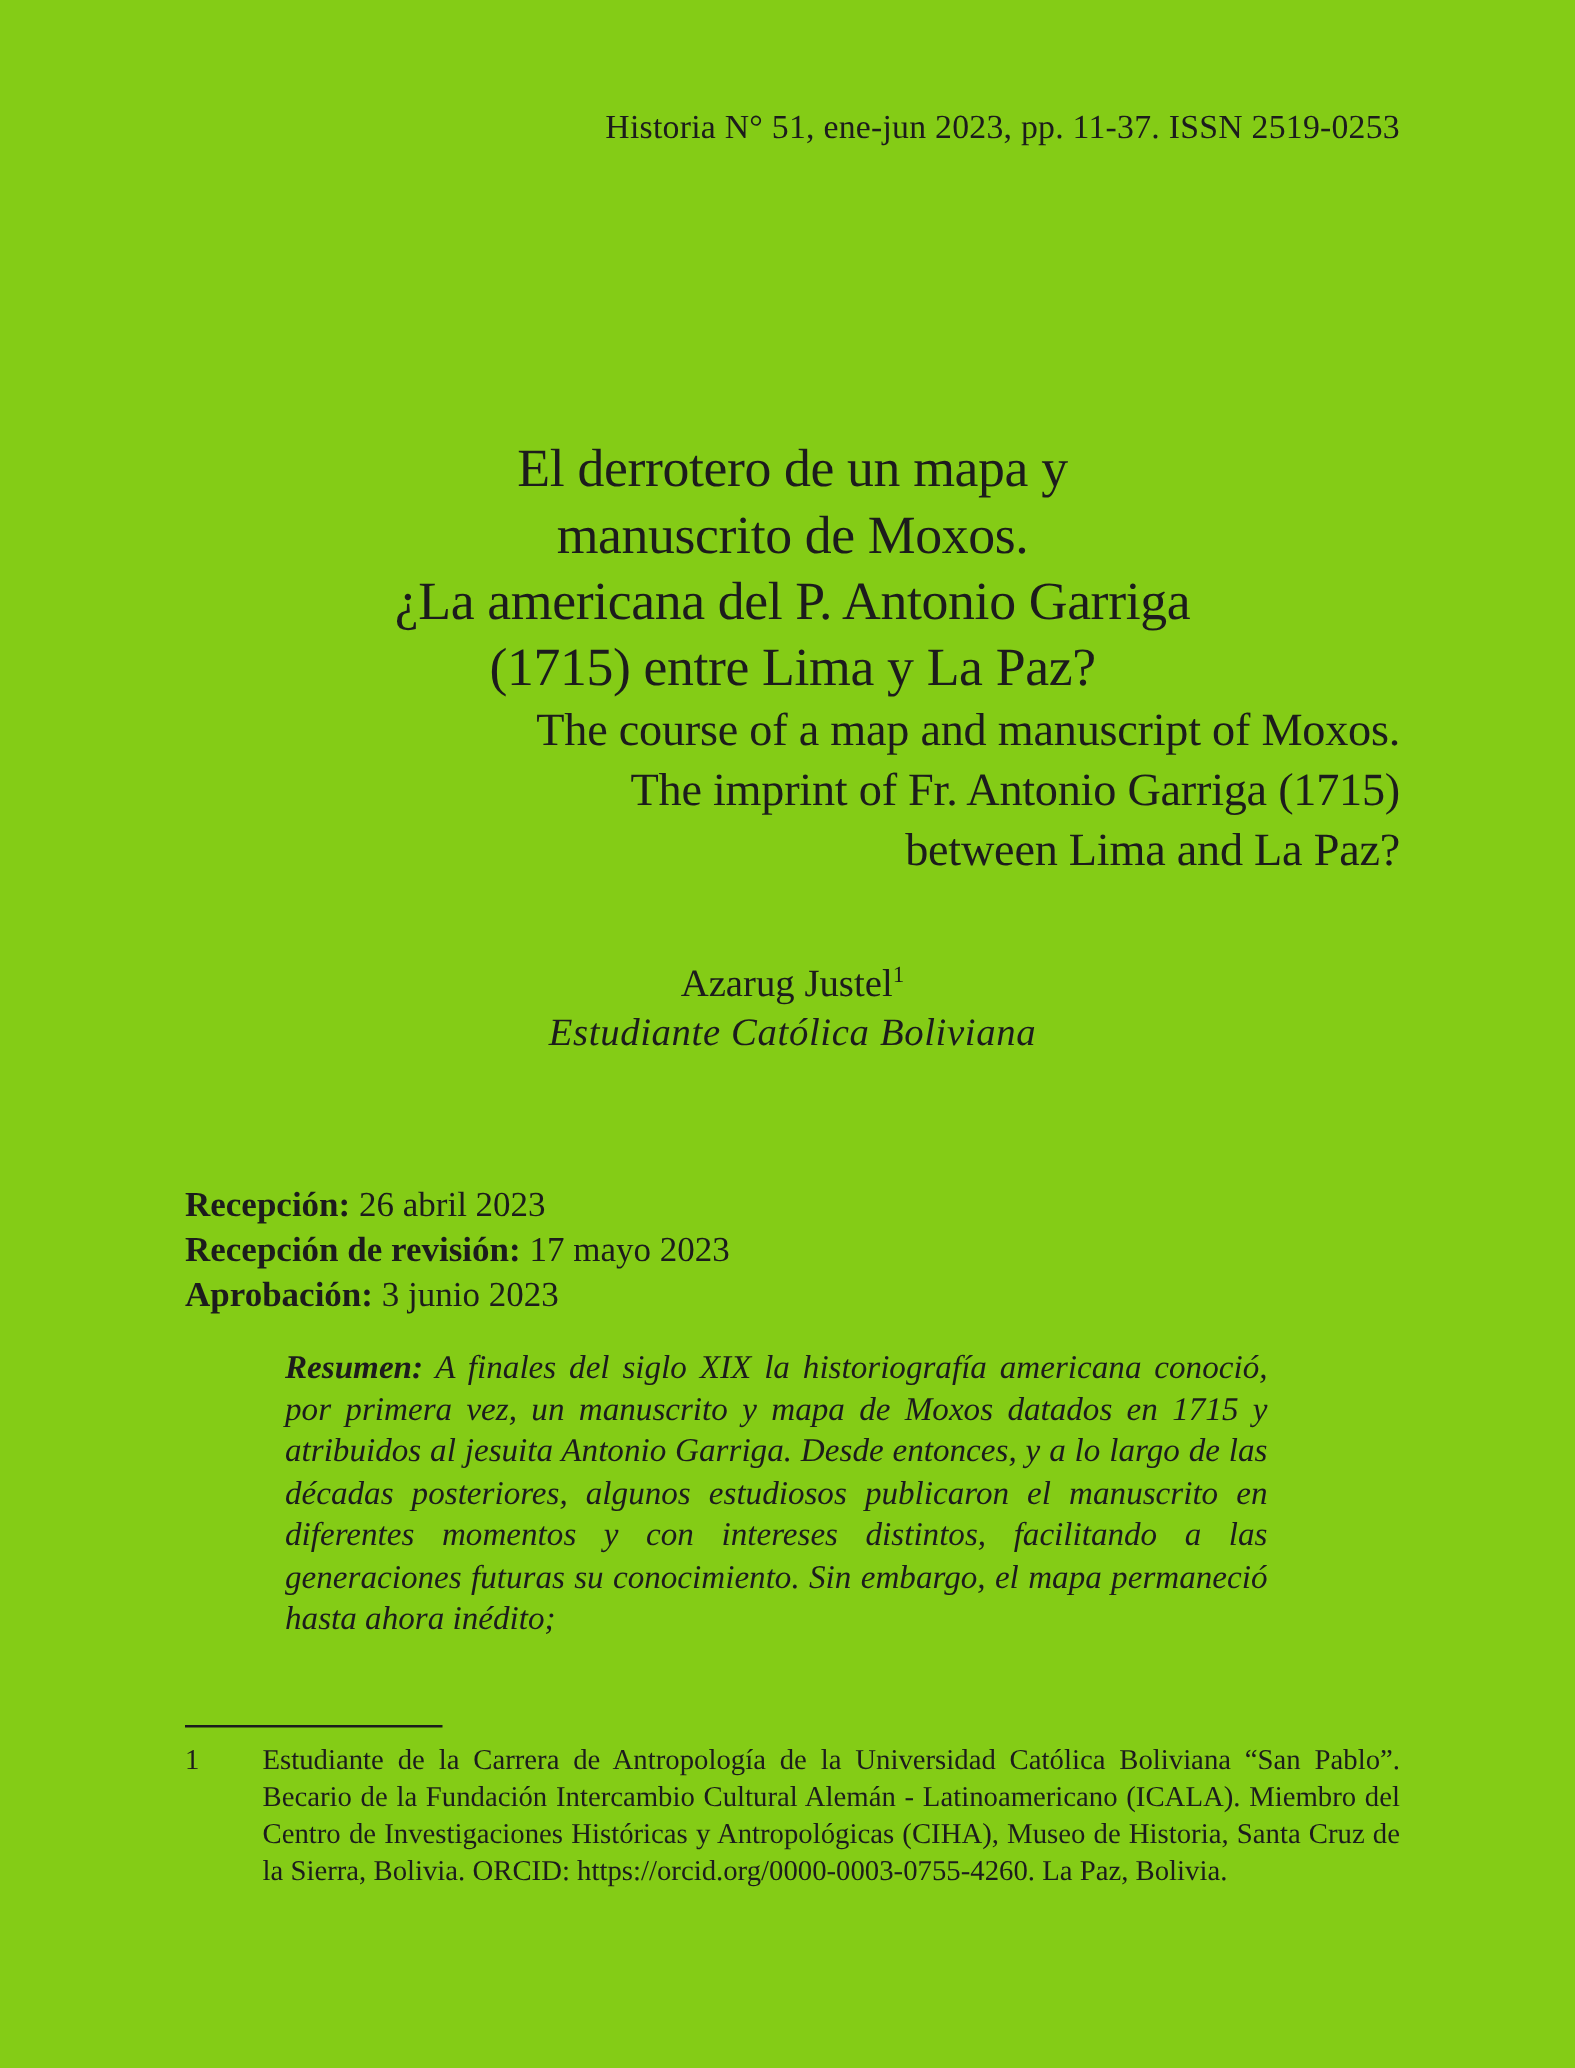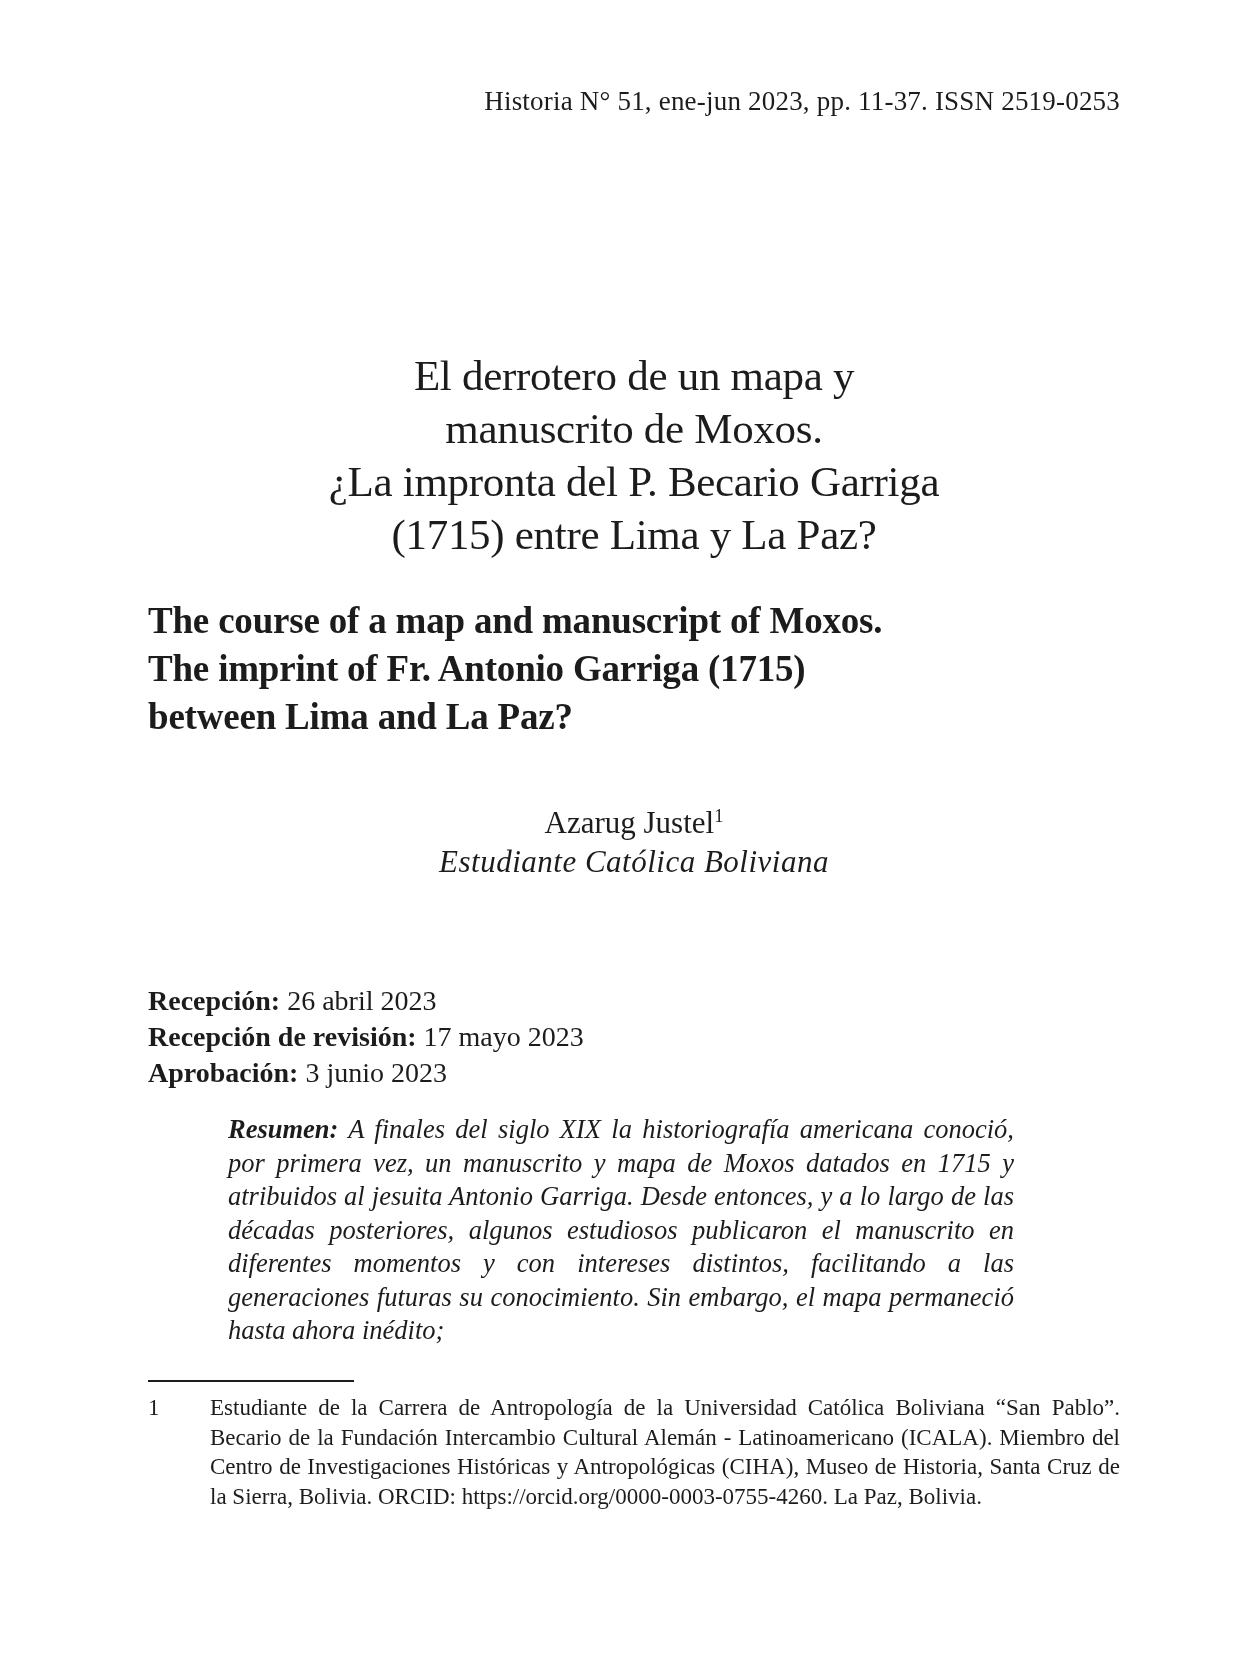--- a/index.html
+++ b/index.html
@@ -2,44 +2,43 @@
 <html><head>
 <meta charset="utf-8">
 <style>
   * { margin: 0; padding: 0; box-sizing: border-box; }
   html, body { background: #e8e8e8; }
   .page {
     position: relative;
     width: 1260px;
     height: 1654px;
     margin: 0 auto;
-    background: #ffffff;
+    background: #84cc16;
     color: #1c1c1c;
     font-family: "Liberation Serif", "DejaVu Serif", serif;
     padding: 85px 140px 0 148px;
     overflow: hidden;
   }
   .journal-header {
     text-align: right;
     font-size: 27px;
     line-height: 32px;
     letter-spacing: 0.2px;
   }
   .title-es {
     margin-top: 232px;
     text-align: center;
     font-weight: normal;
     font-size: 43px;
     line-height: 53px;
     letter-spacing: -0.3px;
   }
   .title-en {
-    margin-top: 36px;
-    text-align: left;
-    font-weight: bold;
+    text-align: right;
+    font-weight: normal;
     font-size: 37px;
     line-height: 48px;
     letter-spacing: -0.2px;
   }
   .author-block {
     margin-top: 62px;
     text-align: center;
     font-size: 31px;
     line-height: 39px;
   }
@@ -84,21 +83,21 @@
 </head>
 <body>
 
 <div class="page">
 
   <div class="journal-header">Historia N° 51, ene-jun 2023, pp. 11-37. ISSN 2519-0253</div>
 
   <div class="title-es">
     <div>El derrotero de un mapa y</div>
     <div>manuscrito de Moxos.</div>
-    <div>¿La impronta del P. Becario Garriga</div>
+    <div>¿La americana del P. Antonio Garriga</div>
     <div>(1715) entre Lima y La Paz?</div>
   </div>
 
   <div class="title-en">
     <div>The course of a map and manuscript of Moxos.</div>
     <div>The imprint of Fr. Antonio Garriga (1715)</div>
     <div>between Lima and La Paz?</div>
   </div>
 
   <div class="author-block">

